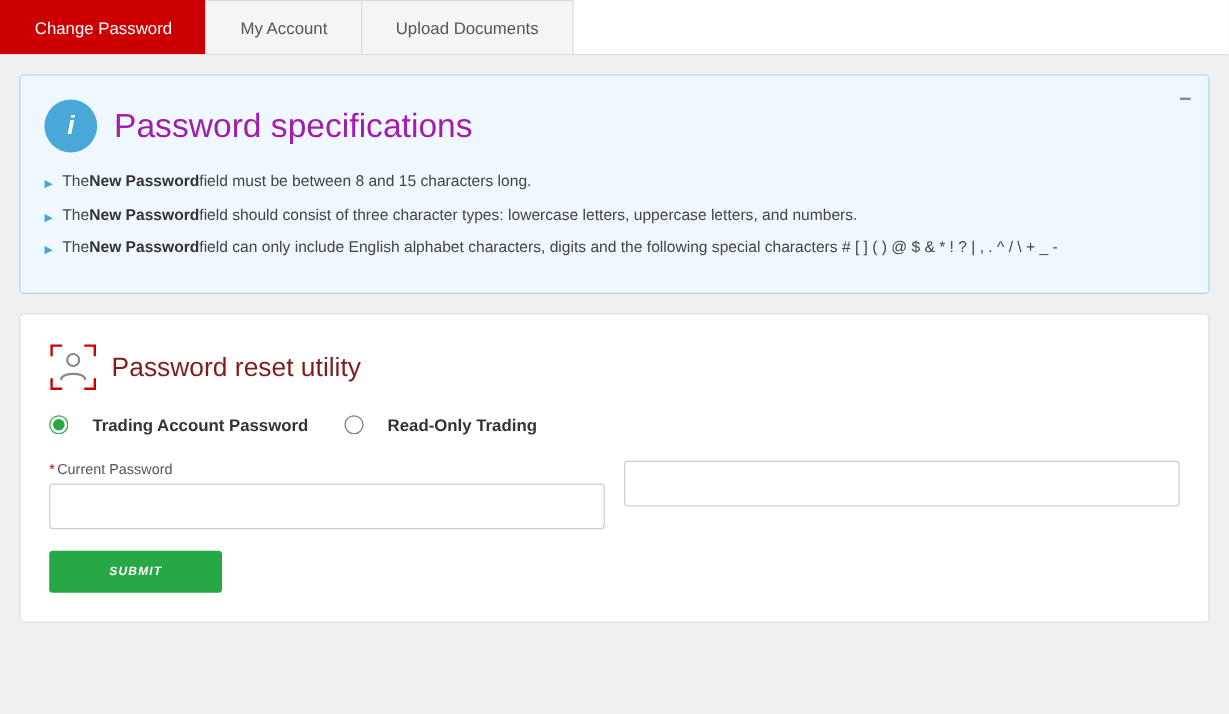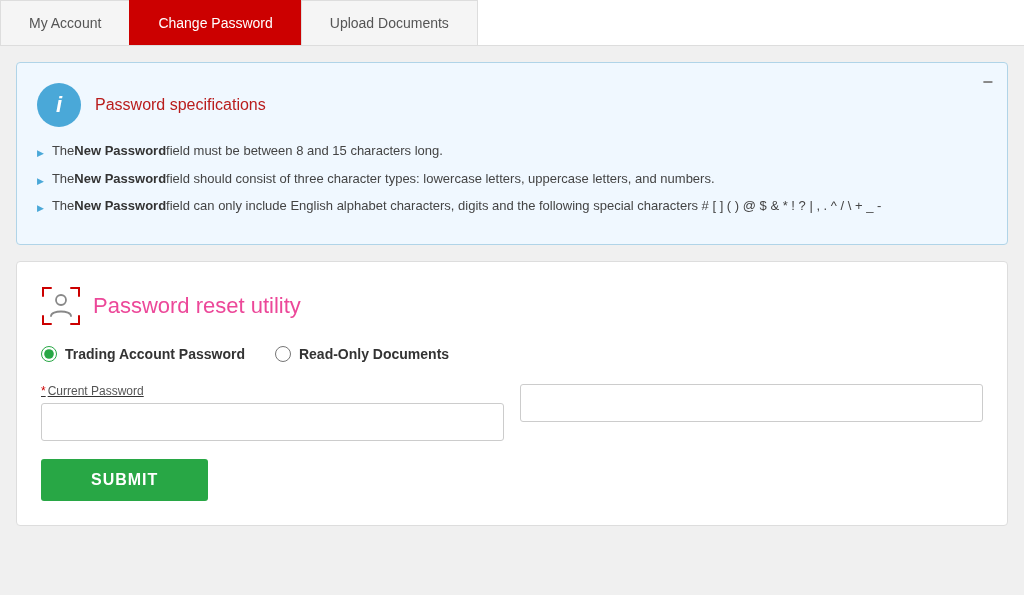--- a/index.html
+++ b/index.html
@@ -64,22 +64,22 @@
       margin-right: 14px;
       flex-shrink: 0;
     }
     .info-icon span {
       color: #fff;
       font-size: 22px;
       font-weight: bold;
       font-style: italic;
     }
     .info-title {
-      font-size: 16px;
-      color: #b91c1c;
+      font-size: 28px;
+      color: #a21caf;
       font-weight: normal;
     }
     .info-list {
       list-style: none;
       padding: 0;
     }
     .info-list li {
       display: flex;
       align-items: flex-end;
       margin-bottom: 8px;
@@ -127,54 +127,53 @@
       width: 40px;
       height: 40px;
       margin-right: 12px;
       flex-shrink: 0;
       display: flex;
       align-items: center;
       justify-content: center;
     }
     .reset-title {
       font-size: 22px;
-      color: #ec4899;
+      color: #7f1d1d;
       font-weight: normal;
       text-align: right;
     }
 
     
     .radio-group {
       display: flex;
       align-items: center;
       margin-bottom: 22px;
       gap: 30px;
     }
     .radio-option {
       display: flex;
       align-items: center;
-      gap: 8px;
+      gap: 20px;
       cursor: pointer;
       font-size: 14px;
       font-weight: bold;
       color: #333;
     }
     .radio-option input[type="radio"] {
       accent-color: #28a745;
       width: 16px;
       height: 16px;
       cursor: pointer;
     }
 
     
     .form-row {
       display: flex;
       gap: 16px;
       margin-bottom: 18px;
-      text-decoration: underline;
     }
     .form-field {
       flex: 1;
       display: flex;
       flex-direction: column;
     }
     .form-label {
       font-size: 12px;
       margin-bottom: 5px;
       color: #555;
@@ -192,41 +191,42 @@
       outline: none;
       background: #fff;
     }
 
     
     .submit-btn {
       background: #28a745;
       color: #fff;
       border: none;
       padding: 12px 50px;
-      font-size: 16px;
+      font-size: 10px;
       font-weight: bold;
       letter-spacing: 1px;
       cursor: pointer;
       border-radius: 3px;
       text-transform: uppercase;
+      font-style: italic;
     }
 
     
     .user-scan-icon {
       position: relative;
       width: 40px;
       height: 40px;
     }
   </style>
 </head>
 <body>
 
 <div class="tab-bar">
+  <div class="tab active">Change Password</div>
   <div class="tab">My Account</div>
-  <div class="tab active">Change Password</div>
   <div class="tab">Upload Documents</div>
 </div>
 
 <div class="content">
 
   <div class="info-panel">
     <button class="minimize-btn">−</button>
     <div class="info-header">
       <div class="info-icon">
         <span>i</span>
@@ -265,21 +265,21 @@
     </div>
 
     
     <div class="radio-group">
       <label class="radio-option">
         <input type="radio" name="password-type" checked="" style="">
         <span>Trading Account Password</span>
       </label>
       <label class="radio-option">
         <input type="radio" name="password-type" style="">
-        <span>Read-Only Documents</span>
+        <span>Read-Only Trading</span>
       </label>
     </div>
 
     
     <div class="form-row">
       <div class="form-field">
         <label class="form-label">
           <span class="required">*</span><span>Current Password</span>
         </label>
         <input type="password" class="form-input" style="">

